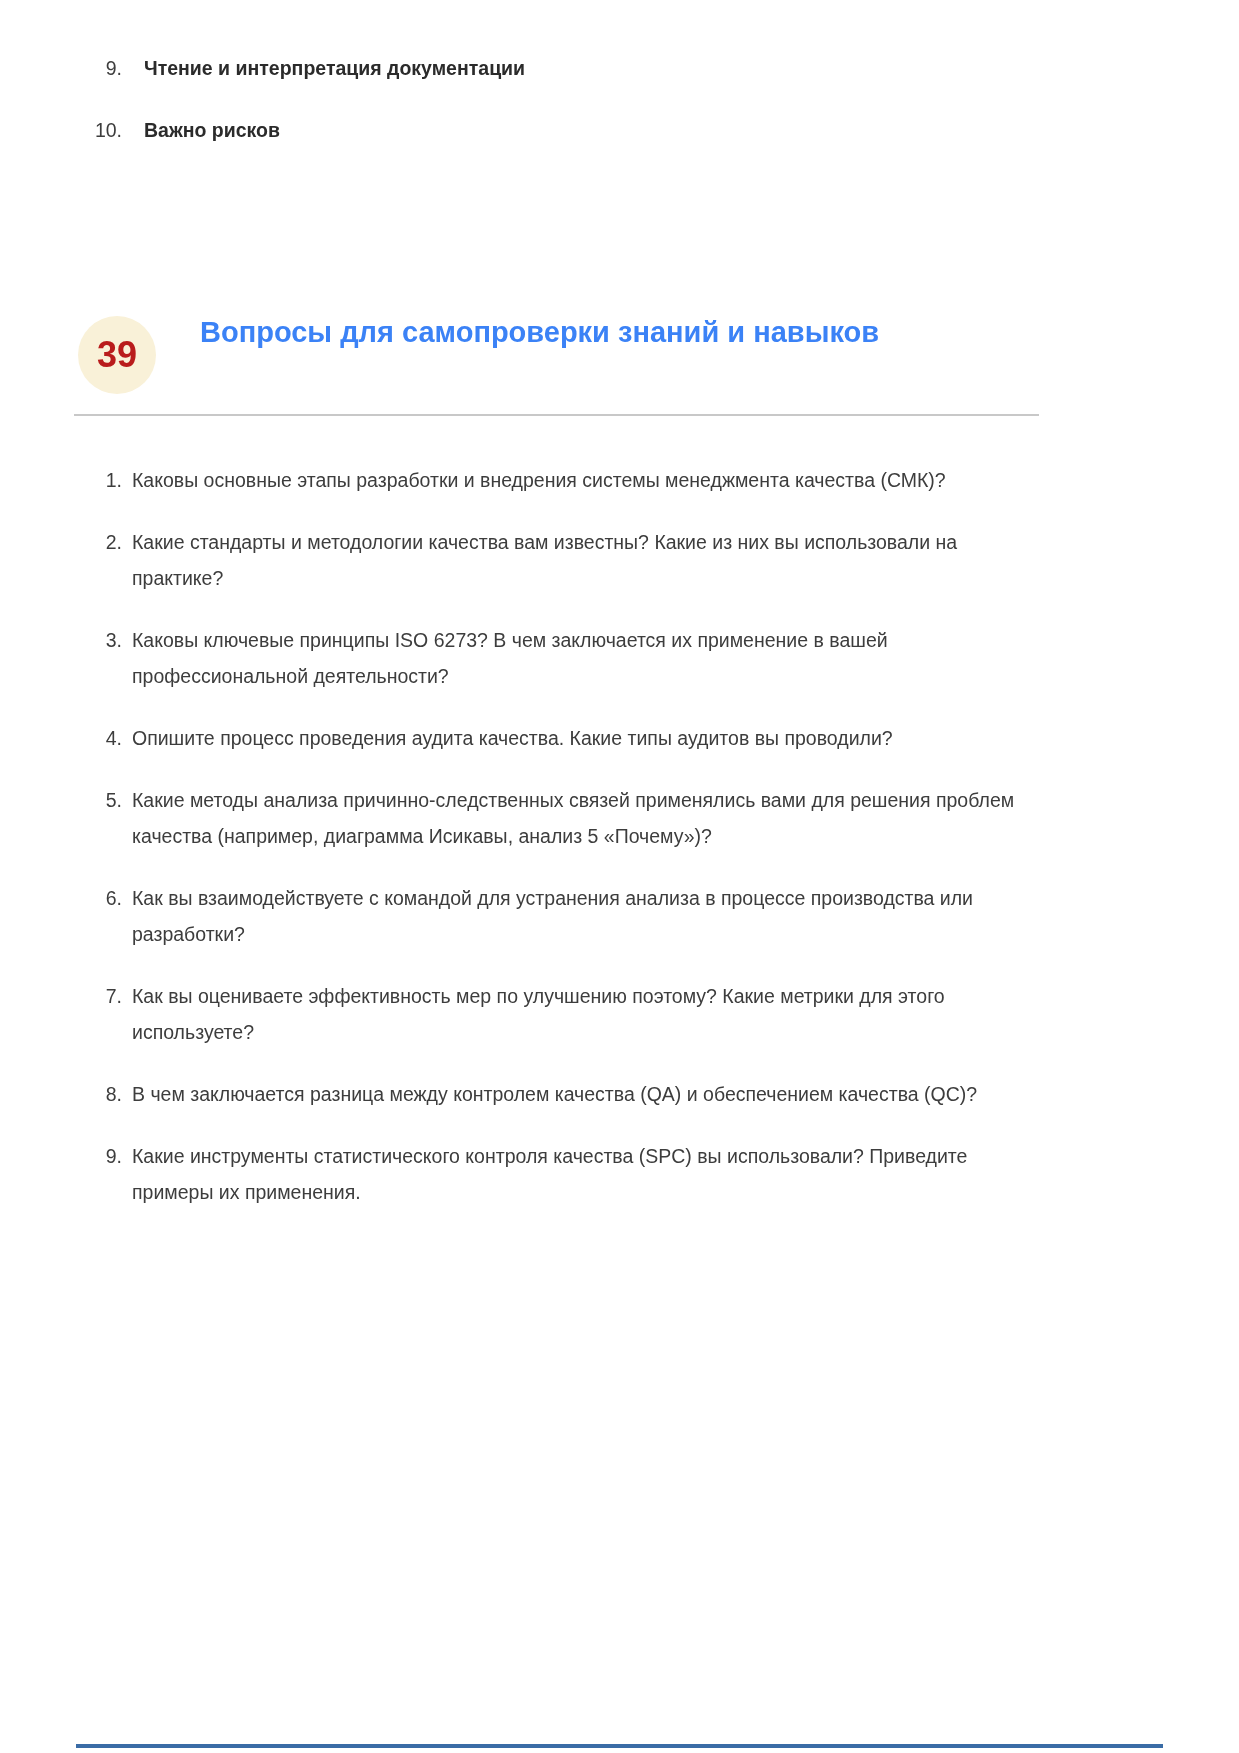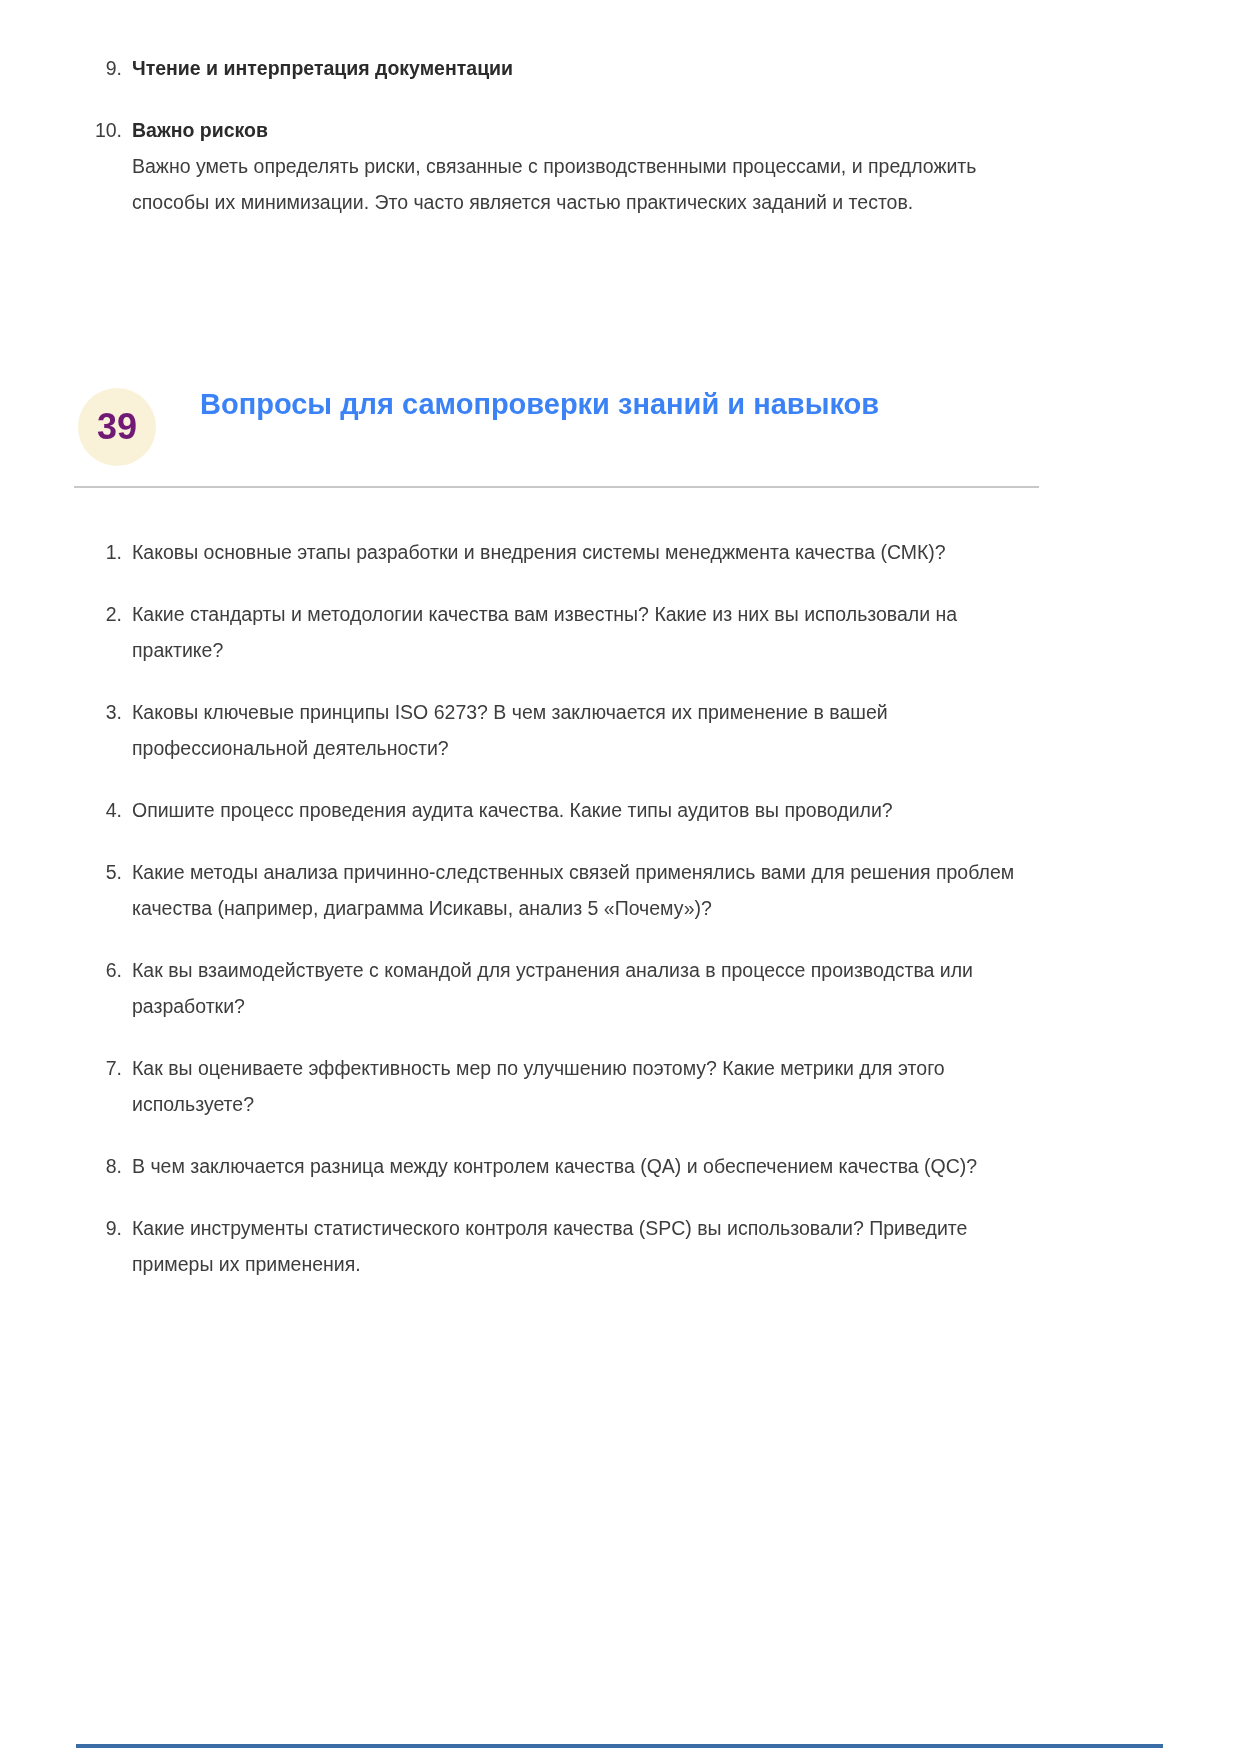--- a/index.html
+++ b/index.html
@@ -30,37 +30,38 @@
     text-align: right;
     padding-right: 10px;
     flex-shrink: 0;
   }
   .item-body {
     flex: 1;
   }
   .item-title {
     font-weight: 700;
     color: #2b2b2b;
+    margin-left: 12px;
   }
   .section-header {
     display: flex;
     align-items: flex-start;
     margin-top: 158px;
   }
   .badge {
     width: 78px;
     height: 78px;
     border-radius: 50%;
     background: var(--badge-bg, #f9f1d8);
     display: flex;
     align-items: center;
     justify-content: center;
     font-size: 36px;
     font-weight: 700;
-    color: #701a75;
+    color: #b91c1c;
     margin-left: 4px;
     margin-top: 10px;
     flex-shrink: 0;
   }
   .section-title-block {
     margin-left: 44px;
     flex: 1;
   }
   .section-title {
     margin: 0;
@@ -95,21 +96,20 @@
     <div class="item-num">9.</div>
     <div class="item-body">
       <div class="item-title">Чтение и интерпретация документации</div>
     </div>
   </div>
 
   <div class="numbered-item">
     <div class="item-num">10.</div>
     <div class="item-body">
       <div class="item-title">Важно рисков</div>
-      <div class="item-text">Важно уметь определять риски, связанные с производственными процессами, и предложить способы их минимизации. Это часто является частью практических заданий и тестов.</div>
     </div>
   </div>
 
   <div class="section-header">
     <div class="badge">39</div>
     <div class="section-title-block">
       <h1 class="section-title"><span>Вопросы для самопроверки знаний и навыков</span><br></h1>
     </div>
   </div>
   <div class="divider"></div>

